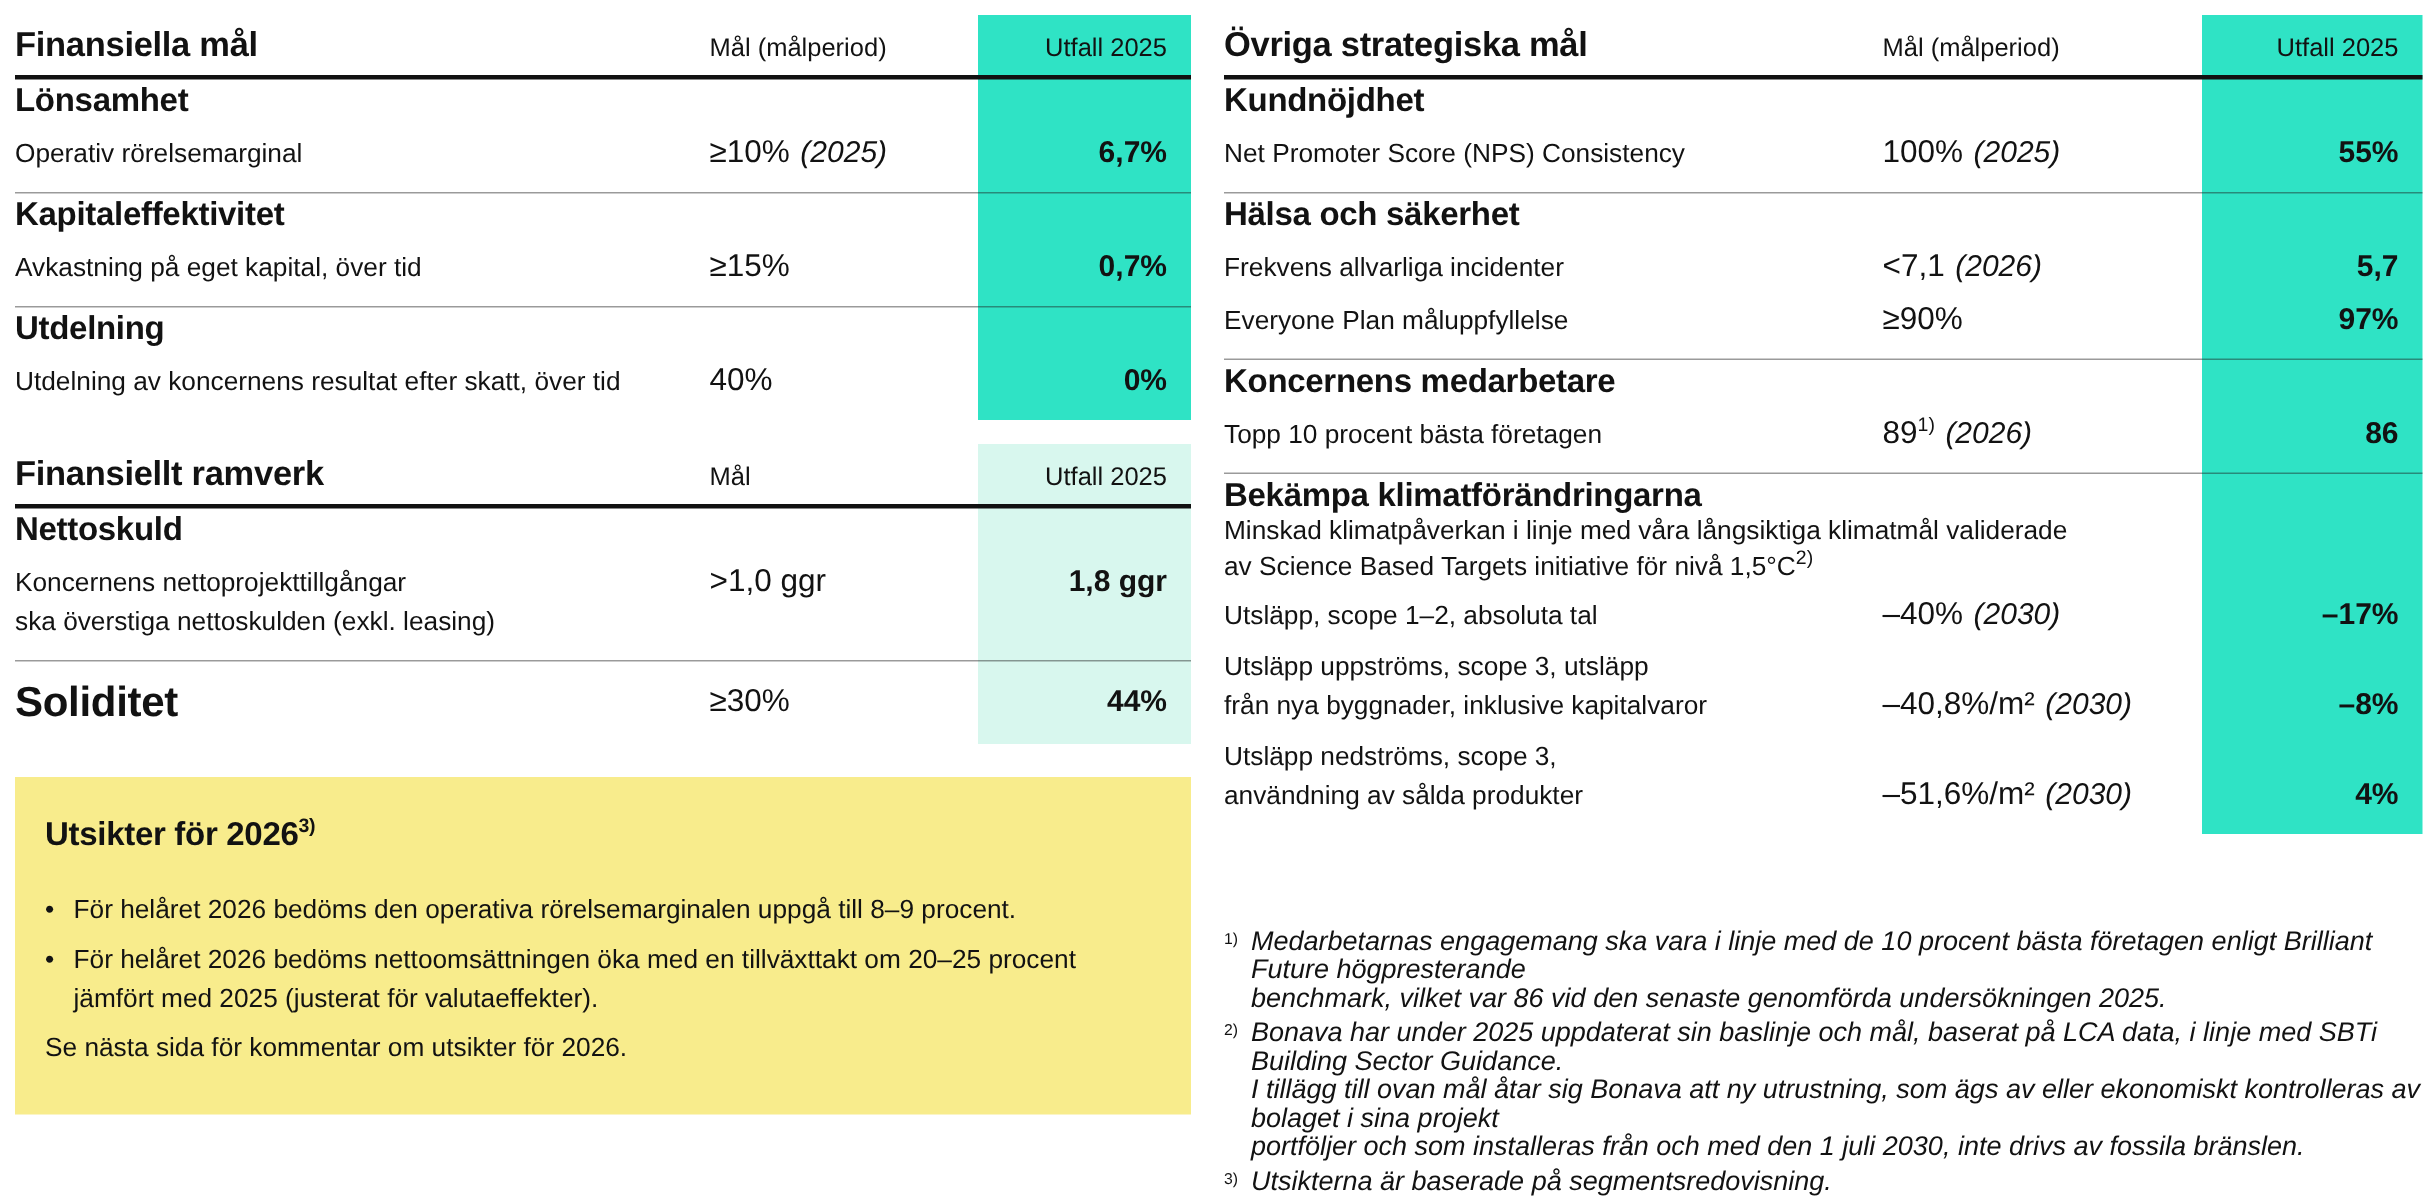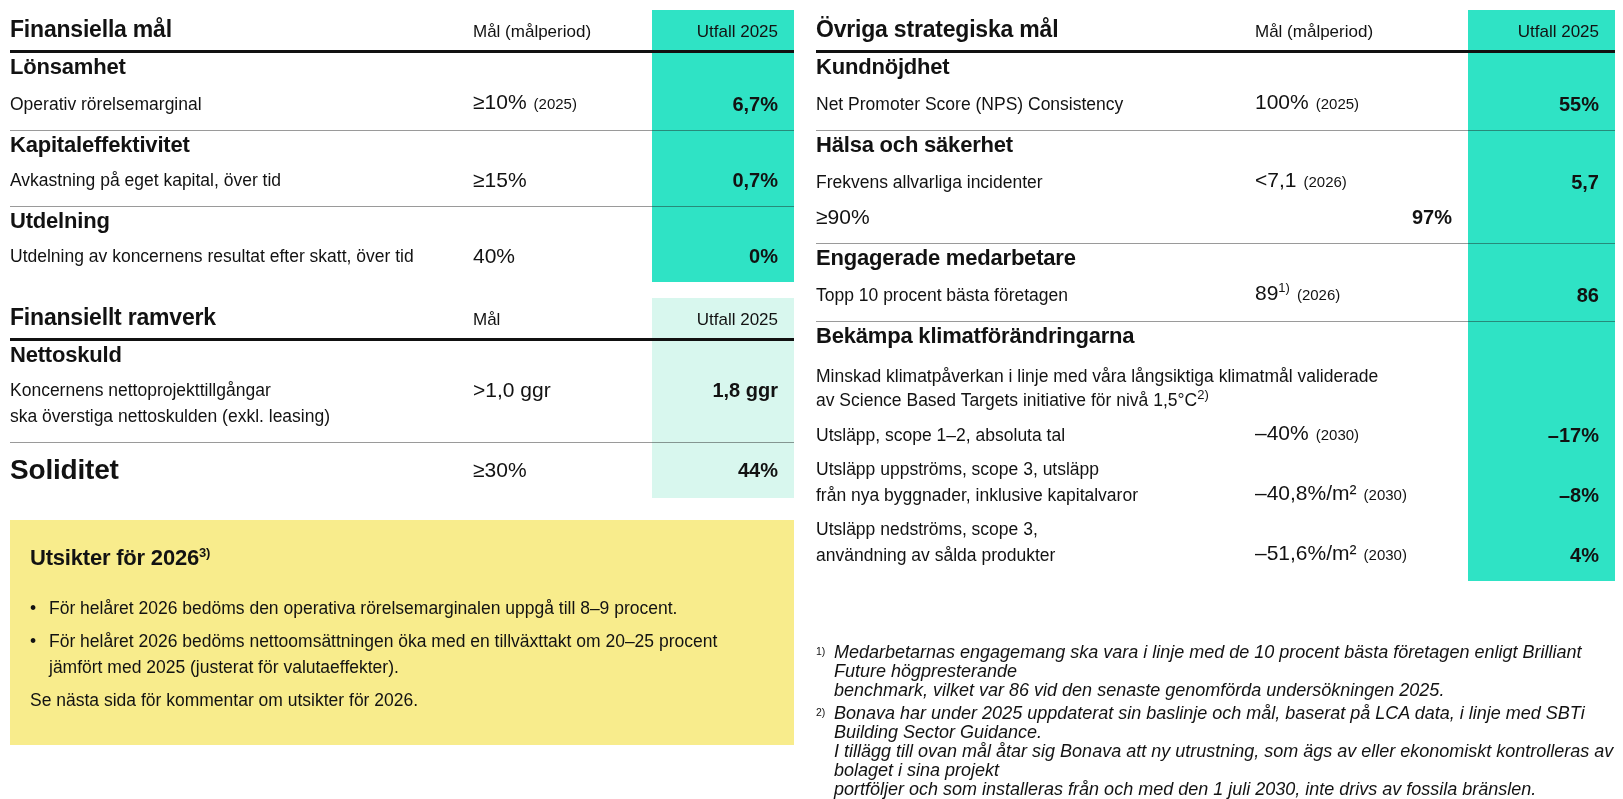--- a/index.html
+++ b/index.html
@@ -35,21 +35,21 @@
   .t-result-head{text-align:right;padding-right:16px;}
 
   .group{padding:0 0 13px;border-bottom:1px solid var(--sep);}
   .group.last{border-bottom:none;}
   .g-head{font-size:22px;font-weight:bold;line-height:27px;margin-bottom:9px;letter-spacing:-0.2px;}
   .row{display:grid;align-items:end;}
   .row + .row{margin-top:9px;}
   .r-label{font-size:17.5px;line-height:26px;white-space:pre-line;}
   .r-target{font-size:21px;line-height:26px;white-space:nowrap;}
   .t-sup{font-size:13px;line-height:0;}
-  .t-period{font-size:15px;margin-left:7px;}
+  .t-period{font-size:20px;margin-left:7px;font-style:italic;}
   .r-result{font-size:20px;font-weight:bold;line-height:26px;text-align:right;padding-right:16px;}
   .g-head-inline{font-size:28px;font-weight:bold;line-height:27px;letter-spacing:-0.2px;}
   .group-tight{padding:13px 0 15px;}
 
   .g-desc{font-size:17.5px;line-height:24px;width:652px;margin:-3px 0 8px;}
   .g-desc .desc-text{white-space:pre-line;}
   .climate-row + .climate-row{margin-top:8px;}
 
   
   .outlook{margin-top:22px;height:225px;background:var(--yellow);padding:24px 20px 20px 20px;}
@@ -176,36 +176,37 @@
         </div>
 
         <div class="group">
           <div class="g-head">Hälsa och säkerhet</div>
           <div class="row">
             <div class="r-label">Frekvens allvarliga incidenter</div>
             <div class="r-target"><span>&lt;7,1</span><span class="t-period">(2026)</span></div>
             <div class="r-result">5,7</div>
           </div>
           <div class="row">
+            <div class="r-label">Everyone Plan måluppfyllelse</div>
             <div class="r-target"><span>≥90%</span></div>
             <div class="r-result">97%</div>
           </div>
         </div>
 
         <div class="group">
-          <div class="g-head">Engagerade medarbetare</div>
+          <div class="g-head">Koncernens medarbetare</div>
           <div class="row">
             <div class="r-label">Topp 10 procent bästa företagen</div>
             <div class="r-target"><span>89</span><sup class="t-sup">1)</sup><span class="t-period">(2026)</span></div>
             <div class="r-result">86</div>
           </div>
         </div>
 
         <div class="group last">
-          <div class="g-head" style="margin-bottom:18px">Bekämpa klimatförändringarna</div>
+          <div class="g-head" style="margin-bottom:1px">Bekämpa klimatförändringarna</div>
           <div class="g-desc"><span class="desc-text">Minskad klimatpåverkan i linje med våra långsiktiga klimatmål validerade
 av Science Based Targets initiative för nivå 1,5°C</span><sup class="t-sup">2)</sup></div>
 
           <div class="row climate-row">
             <div class="r-label">Utsläpp, scope 1–2, absoluta tal</div>
             <div class="r-target"><span>–40%</span><span class="t-period">(2030)</span></div>
             <div class="r-result">–17%</div>
           </div>
           <div class="row climate-row">
             <div class="r-label">Utsläpp uppströms, scope 3, utsläpp

